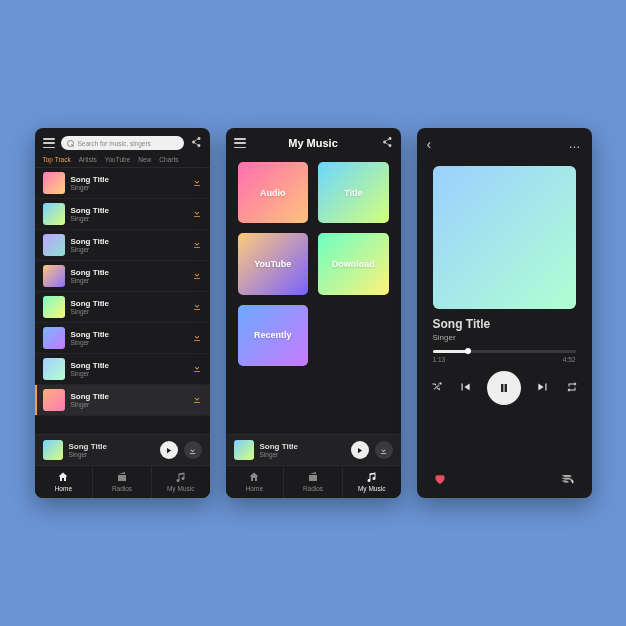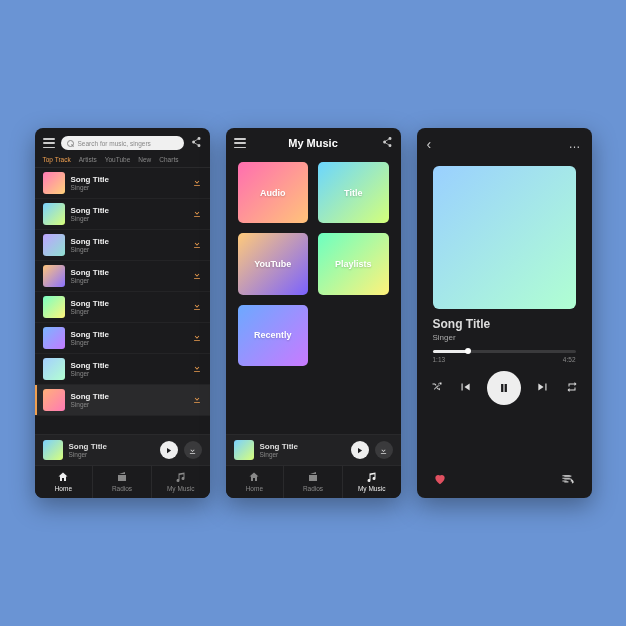--- a/index.html
+++ b/index.html
@@ -349,21 +349,21 @@
     <span class="share-ico">
       <svg viewBox="0 0 24 24">
           <path d="M18 8a3 3 0 1 0-2.83-4H15a3 3 0 0 0 .1 2.02L8.9 9.5a3 3 0 1 0 0 5l6.2 3.48A3 3 0 1 0 18 16a3 3 0 0 0-2.1.85l-6.2-3.48a3 3 0 0 0 0-2.74l6.2-3.48A3 3 0 0 0 18 8z"></path>
         </svg>
     </span>
   </div>
   <div class="s2-grid" id="s2-grid">
       <div class="card cg1">Audio</div>
       <div class="card cg2">Title</div>
       <div class="card cg4">YouTube</div>
-      <div class="card cg5">Playlists</div>
+      <div class="card cg5">Download</div>
       <div class="card cg6">Recently</div>
     </div>
 
   <div class="s1-miniplayer">
     <div class="mini-thumb g2" id="s2-mini-thumb"></div>
     <div class="txt">
       <div class="title">Song Title</div>
       <div class="sub">Singer</div>
     </div>
     <div class="circ-btn sel">

